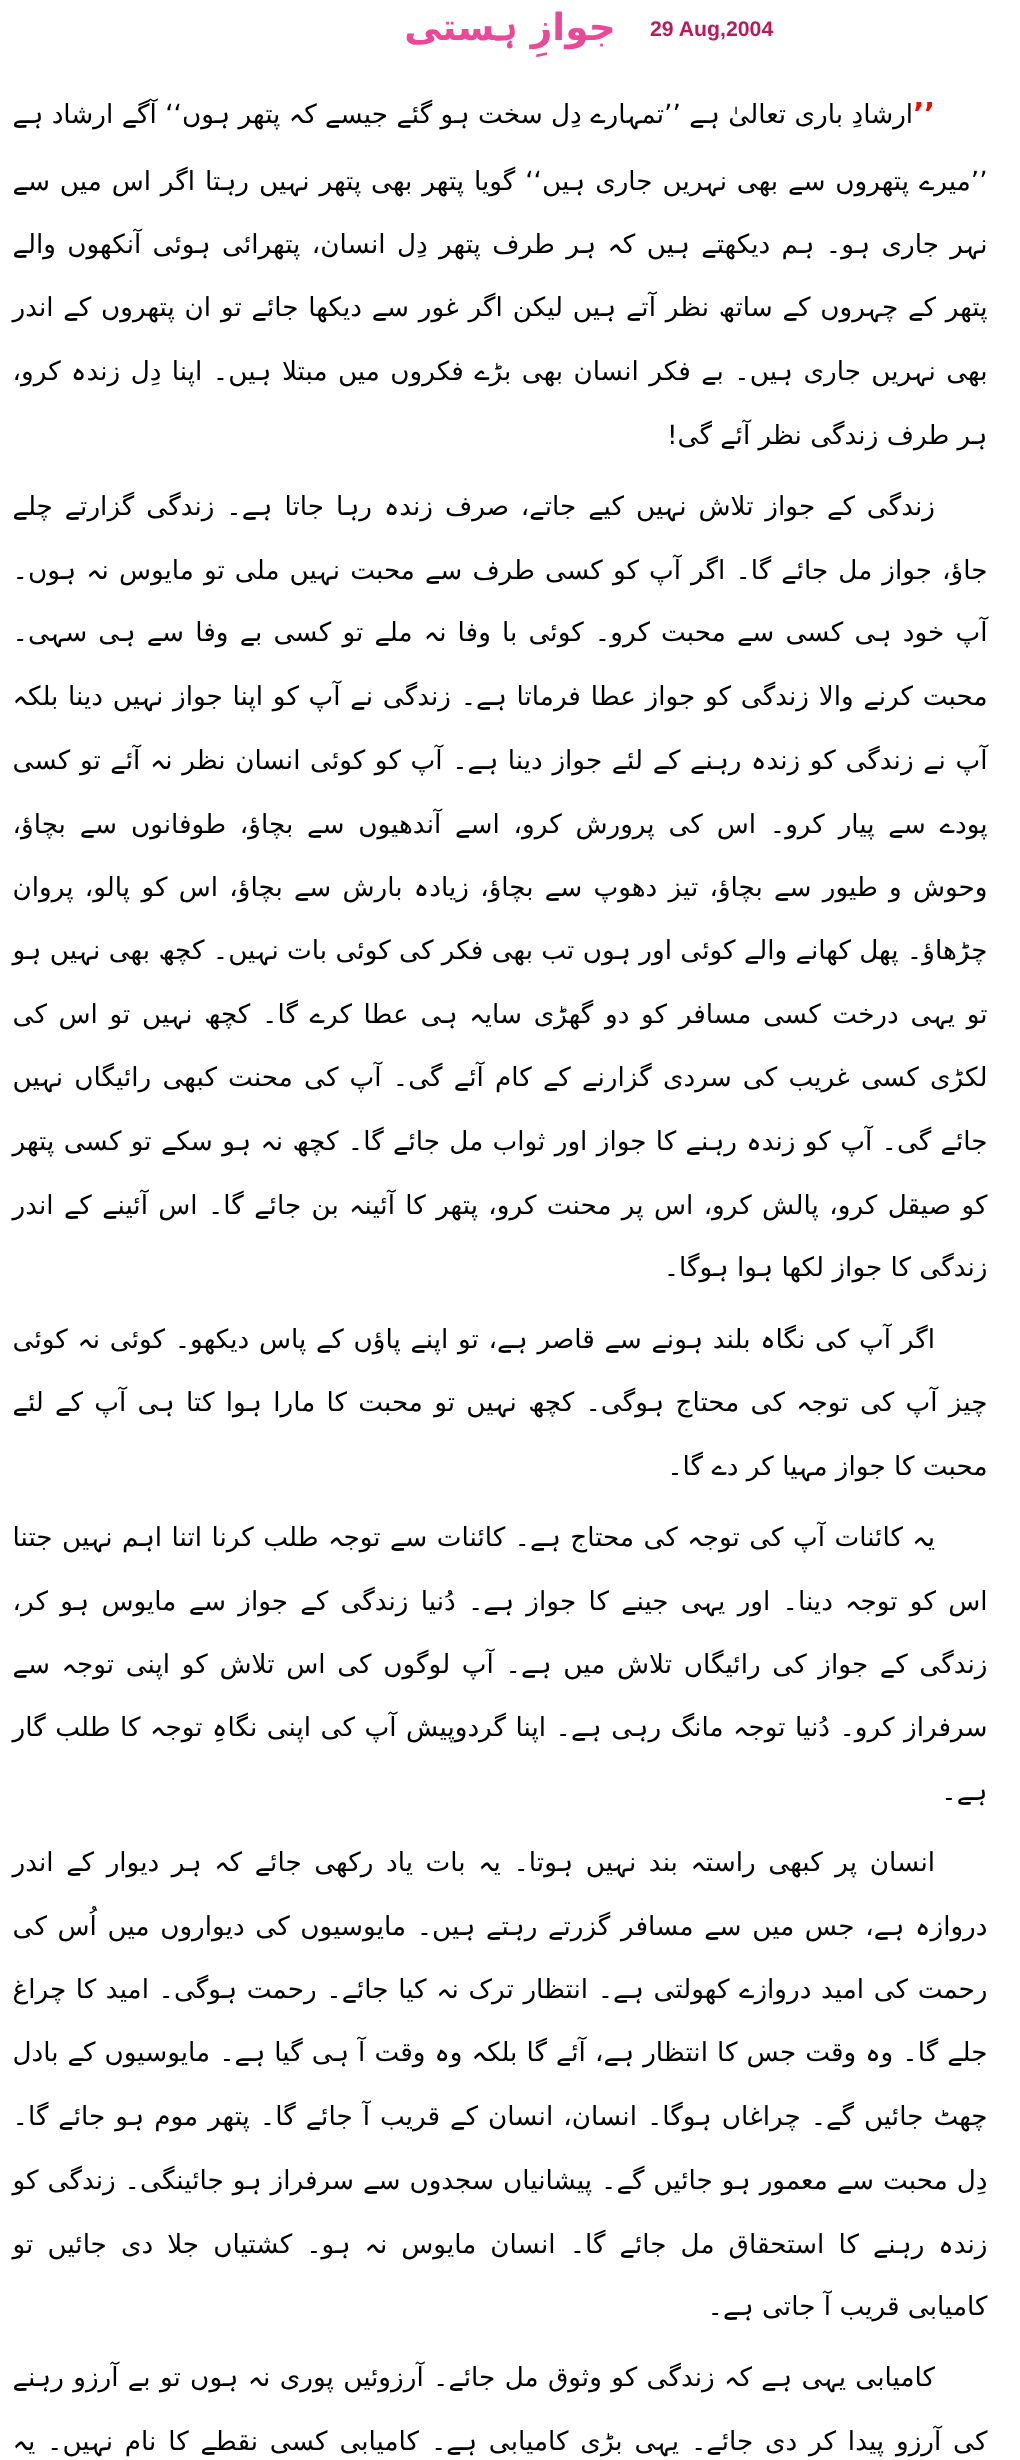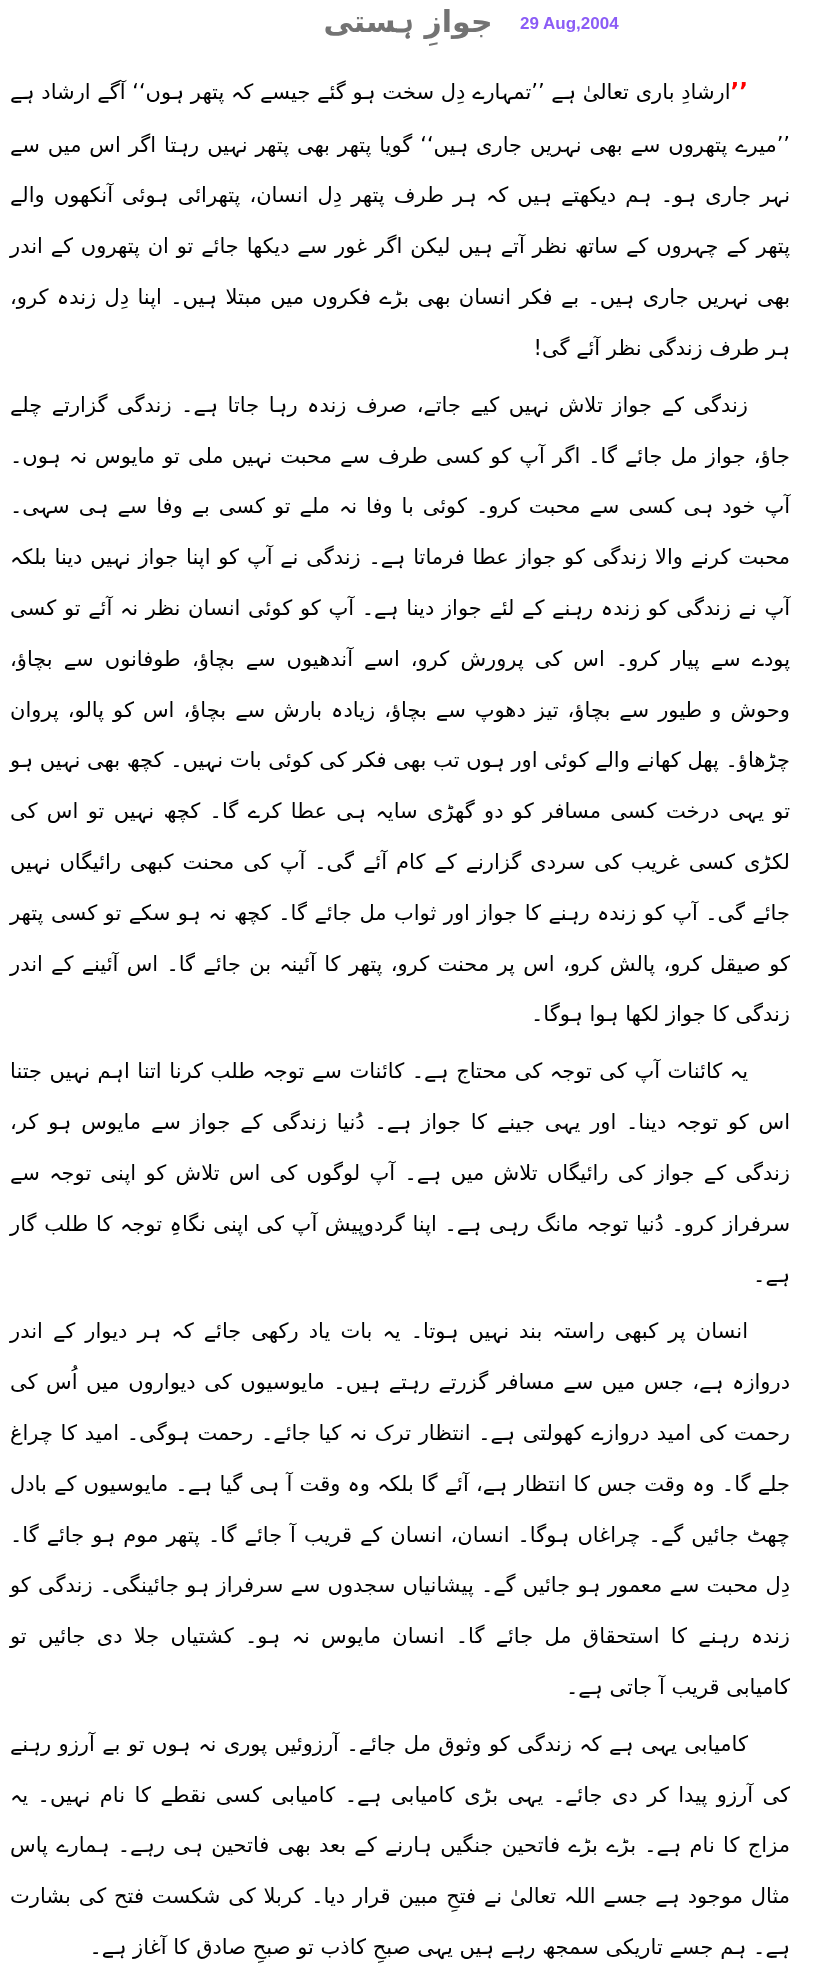--- a/index.html
+++ b/index.html
@@ -10,26 +10,26 @@
     overflow: hidden;
     font-family: "DejaVu Sans", "Liberation Sans", sans-serif;
   }
   .red  { color: #ff0000; }
 
   
   .header { position: relative; height: 58px; }
   .page-title {
     position: absolute; left: 0; right: 0; top: 4px;
     text-align: center;
-    color: #737373; font-weight: bold; font-size: 30px;
+    color: #ec4899; font-weight: bold; font-size: 30px;
     direction: rtl;
   }
   .page-date {
     position: absolute; left: 520px; top: 14px;
-    color: #8b5cf6; font-weight: bold; font-size: 17px;
+    color: #be185d; font-weight: bold; font-size: 17px;
     font-family: "Liberation Sans", sans-serif;
   }
 
   
   .article {
     direction: rtl;
     padding: 6px 10px 0 10px;
     color: #000000;
     font-size: 21px;
     line-height: 2.42;
@@ -42,16 +42,17 @@
 <body>
 
 <div class="header">
   <div class="page-title">جوازِ ہستی</div>
   <div class="page-date">29 Aug,2004</div>
 </div>
 
 <div class="article">
   <div class="para"><span class="lead-quote red">’’</span><span>ارشادِ باری تعالیٰ ہے ’’تمہارے دِل سخت ہو گئے جیسے کہ پتھر ہوں‘‘ آگے ارشاد ہے ’’میرے پتھروں سے بھی نہریں جاری ہیں‘‘ گویا پتھر بھی پتھر نہیں رہتا اگر اس میں سے نہر جاری ہو۔ ہم دیکھتے ہیں کہ ہر طرف پتھر دِل انسان، پتھرائی ہوئی آنکھوں والے پتھر کے چہروں کے ساتھ نظر آتے ہیں لیکن اگر غور سے دیکھا جائے تو ان پتھروں کے اندر بھی نہریں جاری ہیں۔ بے فکر انسان بھی بڑے فکروں میں مبتلا ہیں۔ اپنا دِل زندہ کرو، ہر طرف زندگی نظر آئے گی!</span></div>
   <div class="para"><span>زندگی کے جواز تلاش نہیں کیے جاتے، صرف زندہ رہا جاتا ہے۔ زندگی گزارتے چلے جاؤ، جواز مل جائے گا۔ اگر آپ کو کسی طرف سے محبت نہیں ملی تو مایوس نہ ہوں۔ آپ خود ہی کسی سے محبت کرو۔ کوئی با وفا نہ ملے تو کسی بے وفا سے ہی سہی۔ محبت کرنے والا زندگی کو جواز عطا فرماتا ہے۔ زندگی نے آپ کو اپنا جواز نہیں دینا بلکہ آپ نے زندگی کو زندہ رہنے کے لئے جواز دینا ہے۔ آپ کو کوئی انسان نظر نہ آئے تو کسی پودے سے پیار کرو۔ اس کی پرورش کرو، اسے آندھیوں سے بچاؤ، طوفانوں سے بچاؤ، وحوش و طیور سے بچاؤ، تیز دھوپ سے بچاؤ، زیادہ بارش سے بچاؤ، اس کو پالو، پروان چڑھاؤ۔ پھل کھانے والے کوئی اور ہوں تب بھی فکر کی کوئی بات نہیں۔ کچھ بھی نہیں ہو تو یہی درخت کسی مسافر کو دو گھڑی سایہ ہی عطا کرے گا۔ کچھ نہیں تو اس کی لکڑی کسی غریب کی سردی گزارنے کے کام آئے گی۔ آپ کی محنت کبھی رائیگاں نہیں جائے گی۔ آپ کو زندہ رہنے کا جواز اور ثواب مل جائے گا۔ کچھ نہ ہو سکے تو کسی پتھر کو صیقل کرو، پالش کرو، اس پر محنت کرو، پتھر کا آئینہ بن جائے گا۔ اس آئینے کے اندر زندگی کا جواز لکھا ہوا ہوگا۔</span></div>
+  <div class="para"><span>اگر آپ کی نگاہ بلند ہونے سے قاصر ہے، تو اپنے پاؤں کے پاس دیکھو۔ کوئی نہ کوئی چیز آپ کی توجہ کی محتاج ہوگی۔ کچھ نہیں تو محبت کا مارا ہوا کتا ہی آپ کے لئے محبت کا جواز مہیا کر دے گا۔</span></div>
   <div class="para"><span>یہ کائنات آپ کی توجہ کی محتاج ہے۔ کائنات سے توجہ طلب کرنا اتنا اہم نہیں جتنا اس کو توجہ دینا۔ اور یہی جینے کا جواز ہے۔ دُنیا زندگی کے جواز سے مایوس ہو کر، زندگی کے جواز کی رائیگاں تلاش میں ہے۔ آپ لوگوں کی اس تلاش کو اپنی توجہ سے سرفراز کرو۔ دُنیا توجہ مانگ رہی ہے۔ اپنا گردوپیش آپ کی اپنی نگاہِ توجہ کا طلب گار ہے۔</span></div>
   <div class="para"><span>انسان پر کبھی راستہ بند نہیں ہوتا۔ یہ بات یاد رکھی جائے کہ ہر دیوار کے اندر دروازہ ہے، جس میں سے مسافر گزرتے رہتے ہیں۔ مایوسیوں کی دیواروں میں اُس کی رحمت کی امید دروازے کھولتی ہے۔ انتظار ترک نہ کیا جائے۔ رحمت ہوگی۔ امید کا چراغ جلے گا۔ وہ وقت جس کا انتظار ہے، آئے گا بلکہ وہ وقت آ ہی گیا ہے۔ مایوسیوں کے بادل چھٹ جائیں گے۔ چراغاں ہوگا۔ انسان، انسان کے قریب آ جائے گا۔ پتھر موم ہو جائے گا۔ دِل محبت سے معمور ہو جائیں گے۔ پیشانیاں سجدوں سے سرفراز ہو جائینگی۔ زندگی کو زندہ رہنے کا استحقاق مل جائے گا۔ انسان مایوس نہ ہو۔ کشتیاں جلا دی جائیں تو کامیابی قریب آ جاتی ہے۔</span></div>
   <div class="para"><span>کامیابی یہی ہے کہ زندگی کو وثوق مل جائے۔ آرزوئیں پوری نہ ہوں تو بے آرزو رہنے کی آرزو پیدا کر دی جائے۔ یہی بڑی کامیابی ہے۔ کامیابی کسی نقطے کا نام نہیں۔ یہ مزاج کا نام ہے۔ بڑے بڑے فاتحین جنگیں ہارنے کے بعد بھی فاتحین ہی رہے۔ ہمارے پاس مثال موجود ہے جسے اللہ تعالیٰ نے فتحِ مبین قرار دیا۔ کربلا کی شکست فتح کی بشارت ہے۔ ہم جسے تاریکی سمجھ رہے ہیں یہی صبحِ کاذب تو صبحِ صادق کا آغاز ہے۔</span></div>
 </div>
 
 </body></html>

